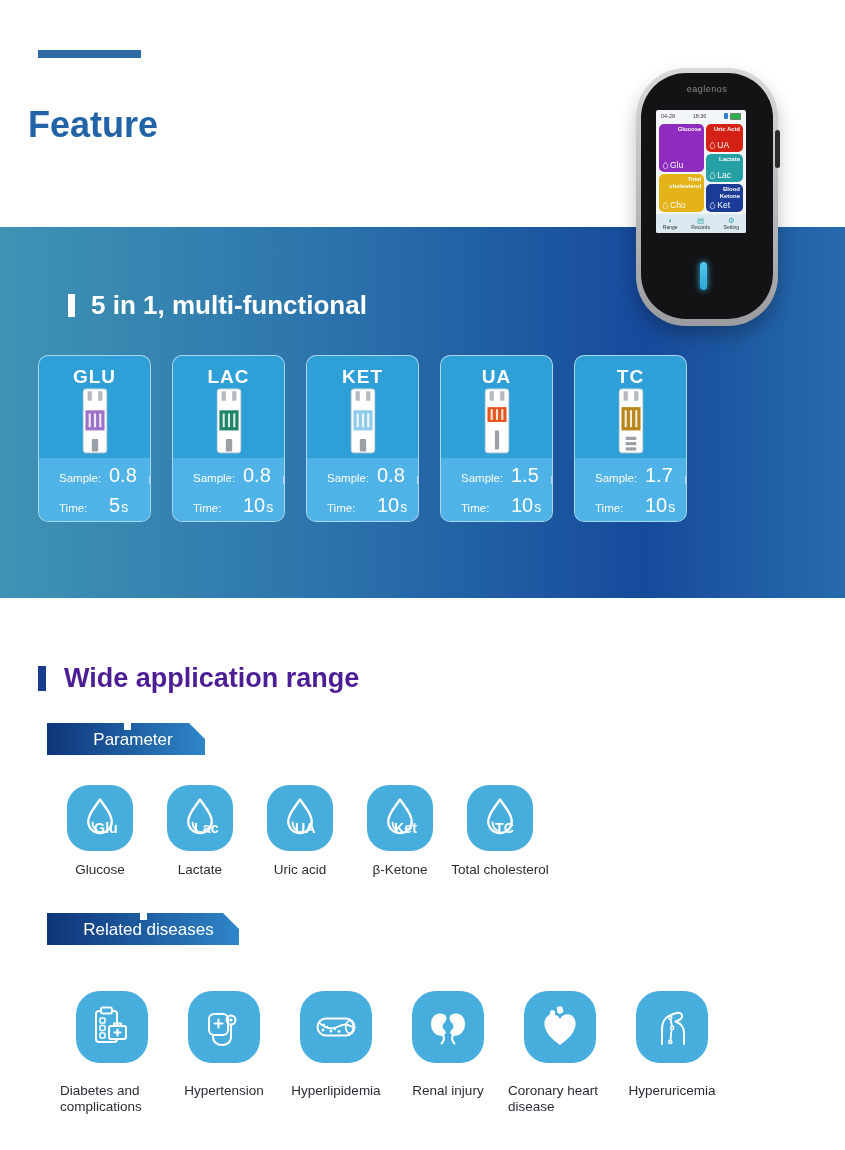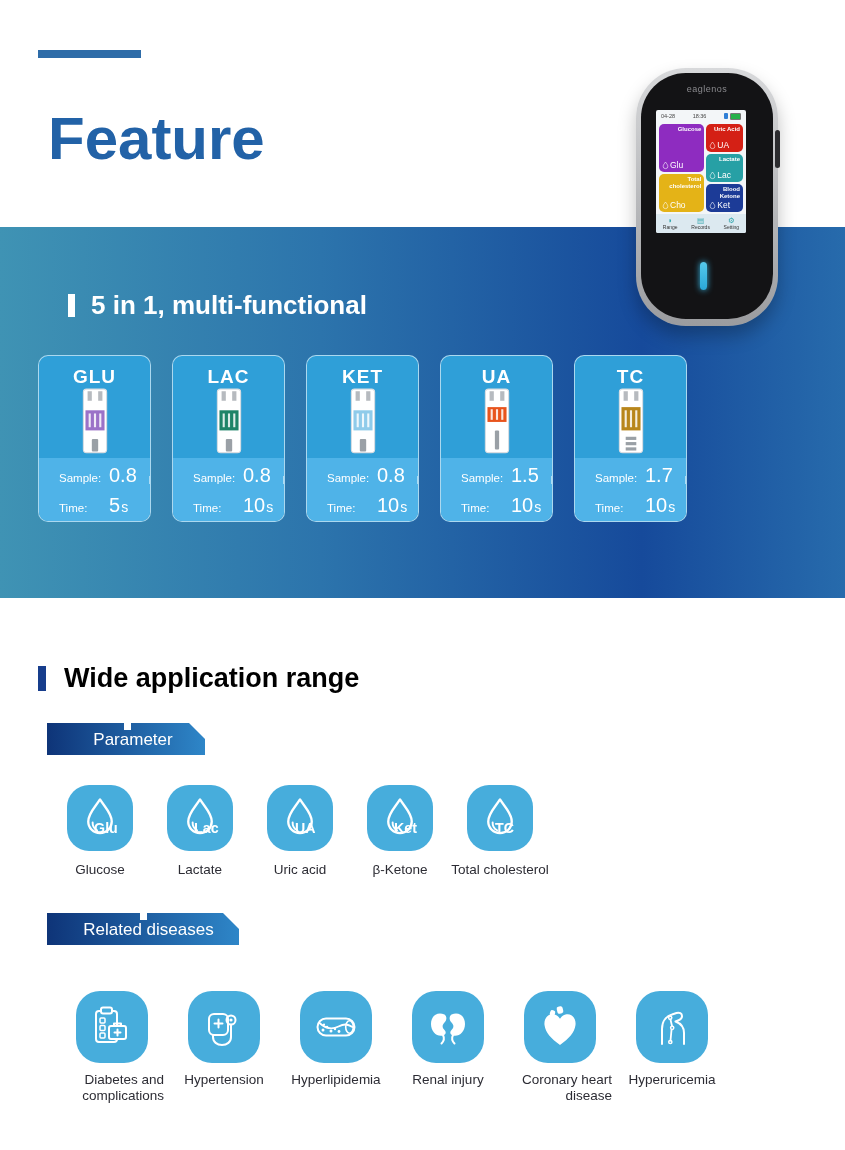--- a/index.html
+++ b/index.html
@@ -1,21 +1,21 @@
 <!DOCTYPE html>
 <html><head>
 <meta charset="utf-8">
 <style>
   html,body{margin:0;padding:0;background:#fff;}
   .page{position:relative;width:845px;height:1150px;background:#fff;overflow:hidden;
         font-family:"Liberation Sans",sans-serif;color:#222;}
 
   
   .top-dash{position:absolute;left:38px;top:50px;width:103px;height:8px;background:#2E6CA8;}
-  .feature-title{position:absolute;left:48px;top:104px;font-size:60px;font-weight:800;
+  .feature-title{position:absolute;left:28px;top:104px;font-size:36px;font-weight:800;
                  color:#2262A7;letter-spacing:0;}
 
   .blue-band{position:absolute;left:0;top:227px;width:845px;height:371px;
              background:linear-gradient(90deg,#3F93B4 0%,#2C74AC 38%,#164A9B 76%,#276BAC 100%);}
 
   .band-heading{position:absolute;left:40px;top:290px;display:flex;align-items:center;margin-left:28px;}
   .band-heading .bar{width:7px;height:23px;background:#fff;margin-right:16px;}
   .band-heading .txt{color:#fff;font-size:26px;font-weight:700;}
 
   .cards{position:absolute;left:38px;top:355px;display:flex;gap:21px;}
@@ -79,40 +79,40 @@
   .nav-glyph{font-size:7.5px;color:#35a6ad;}
   .nav-label{font-size:5px;color:#333;margin-top:1px;}
   .device-led{position:absolute;left:64px;top:194px;width:7px;height:28px;border-radius:4px;
               background:linear-gradient(180deg,#55c9ec,#2aa7d8);box-shadow:0 0 6px #39b6e2;}
   .device-btn{position:absolute;right:-2px;top:62px;width:5px;height:38px;background:#2b2b2e;
               border-radius:3px;}
 
   
   .wide-heading{position:absolute;left:38px;top:663px;display:flex;align-items:center;}
   .wide-heading .bar{width:8px;height:25px;background:#173D8C;margin-right:18px;}
-  .wide-heading .txt{color:#000000;font-size:27px;font-weight:800;}
+  .wide-heading .txt{color:#4c1d95;font-size:27px;font-weight:800;}
 
   .ribbon{position:absolute;height:32px;display:flex;align-items:center;padding-left:14px;
           background:linear-gradient(90deg,#0E3478 0%,#2E86C8 100%);
           clip-path:polygon(0 0,calc(100% - 16px) 0,100% 16px,100% 100%,0 100%);
           box-sizing:border-box;color:#fff;font-size:17px;flex-direction:column;}
   .ribbon .bullet{width:7px;height:7px;background:#fff;margin-right:11px;flex:none;}
   .ribbon-parameter{left:47px;top:723px;width:158px;}
   .ribbon-diseases{left:47px;top:913px;width:192px;padding-left:11px;}
 
   .param-row{position:absolute;left:50px;top:785px;display:flex;}
   .param-item{width:100px;display:flex;flex-direction:column;align-items:center;}
   .squircle{background:#47ADDC;display:flex;align-items:center;justify-content:center;}
   .param-item .squircle{width:66px;height:66px;border-radius:22px;}
   .param-label{margin-top:11px;font-size:13.5px;color:#2c2c34;white-space:nowrap;}
 
   .disease-row{position:absolute;left:56px;top:991px;display:flex;}
   .disease-item{width:112px;display:flex;flex-direction:column;align-items:center;}
   .disease-item .squircle{width:72px;height:72px;border-radius:24px;}
-  .disease-label{margin-top:9px;font-size:13.5px;color:#2c2c34;text-align:right;
+  .disease-label{margin-top:20px;font-size:13.5px;color:#2c2c34;text-align:left;
                  line-height:1.15;max-width:104px;}
 
   .oicon{stroke:#fff;stroke-width:2;fill:none;stroke-linecap:round;stroke-linejoin:round;}
   .oicon .f{fill:#fff;stroke:none;}
   .oicon .bg{fill:#47ADDC;stroke:#fff;stroke-width:2;}
 </style>
 </head>
 <body>
 
 <div class="page">

